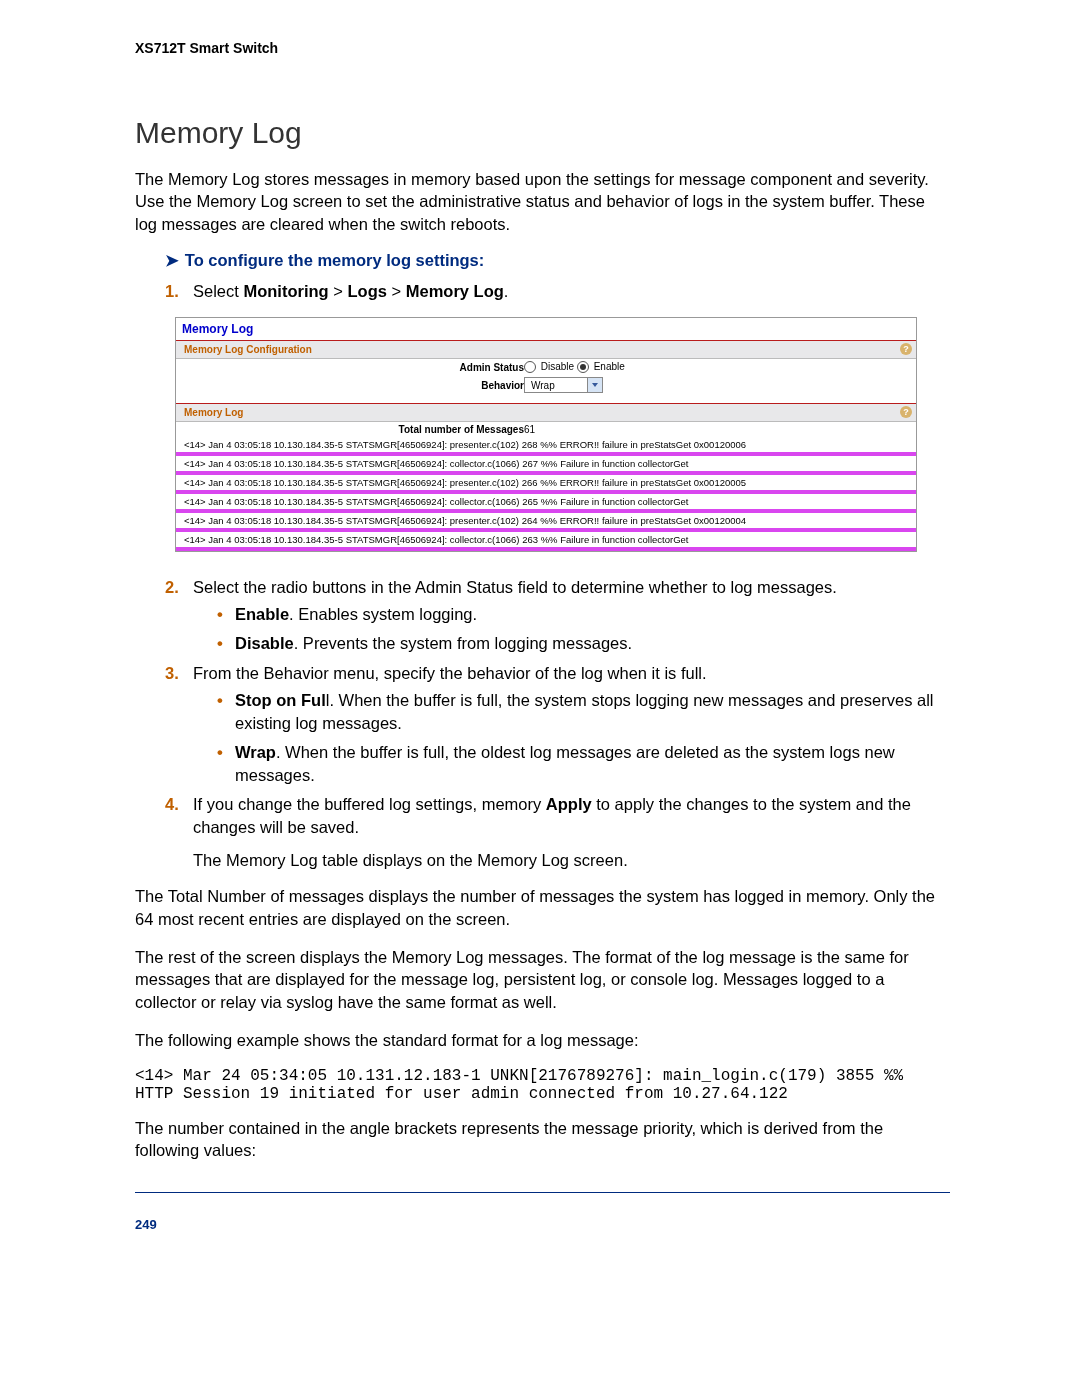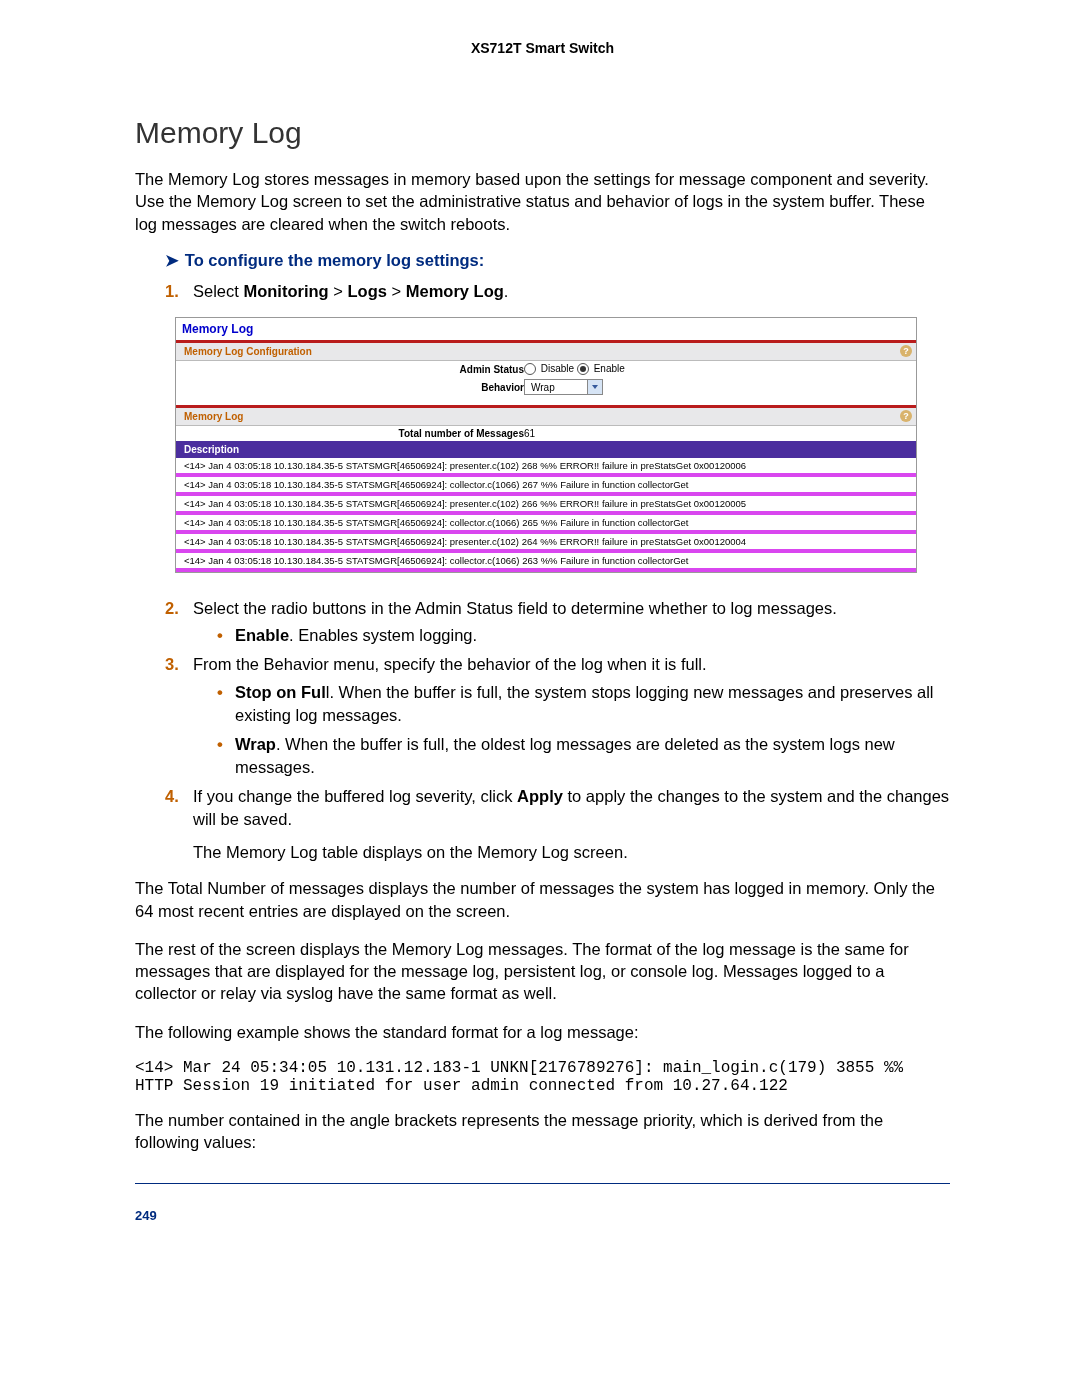--- a/index.html
+++ b/index.html
@@ -8,21 +8,21 @@
     background: #fff;
     font-family: Arial, Helvetica, sans-serif;
     color: #000;
     width: 1080px;
   }
   .page {
     padding: 40px 130px 60px 135px;
     box-sizing: border-box;
   }
   .doc-header {
-    text-align: center;
+    text-align: left;
     font-weight: bold;
     font-size: 14px;
     margin-bottom: 60px;
   }
   h1 {
     font-family: Arial, Helvetica, sans-serif;
     font-weight: normal;
     font-size: 30px;
     color: #333;
     margin: 0 0 18px 0;
@@ -108,21 +108,21 @@
     color: #0000cc;
     font-weight: bold;
     padding: 4px 6px;
     font-size: 12px;
   }
   .ss-section-head {
     background: #e8e8ea;
     color: #c06000;
     font-weight: bold;
     padding: 3px 8px;
-    border-top: 3px solid #b91c1c;
+    border-top: 1px solid #b91c1c;
     border-bottom: 1px solid #bbb;
     position: relative;
   }
   .ss-help {
     position: absolute;
     right: 4px;
     top: 2px;
     width: 12px; height: 12px;
     border-radius: 50%;
     background: #d9b36c;
@@ -241,48 +241,48 @@
     <div class="ss-gap"></div>
 
     <div class="ss-section-head">
       <span>Memory Log</span>
       <span class="ss-help">?</span>
     </div>
     <div class="ss-row">
       <span class="label">Total number of Messages</span>
       <span>61</span>
     </div>
-    <div class="ss-desc-head">Description</div>
     <div class="ss-logline">&lt;14&gt; Jan 4 03:05:18 10.130.184.35-5 STATSMGR[46506924]: presenter.c(102) 268 %% ERROR!! failure in preStatsGet 0x00120006</div>
     <div class="ss-logline">&lt;14&gt; Jan 4 03:05:18 10.130.184.35-5 STATSMGR[46506924]: collector.c(1066) 267 %% Failure in function collectorGet</div>
     <div class="ss-logline">&lt;14&gt; Jan 4 03:05:18 10.130.184.35-5 STATSMGR[46506924]: presenter.c(102) 266 %% ERROR!! failure in preStatsGet 0x00120005</div>
     <div class="ss-logline">&lt;14&gt; Jan 4 03:05:18 10.130.184.35-5 STATSMGR[46506924]: collector.c(1066) 265 %% Failure in function collectorGet</div>
     <div class="ss-logline">&lt;14&gt; Jan 4 03:05:18 10.130.184.35-5 STATSMGR[46506924]: presenter.c(102) 264 %% ERROR!! failure in preStatsGet 0x00120004</div>
     <div class="ss-logline">&lt;14&gt; Jan 4 03:05:18 10.130.184.35-5 STATSMGR[46506924]: collector.c(1066) 263 %% Failure in function collectorGet</div>
   </div>
 
   <ol class="steps">
     <li>
       <span class="num">2.</span>
       <span>Select the radio buttons in the Admin Status field to determine whether to log messages.</span>
       <ul class="bullets">
         <li><b>Enable</b><span>. Enables system logging.</span></li>
+        <li><b>Disable</b><span>. Prevents the system from logging messages.</span></li>
       </ul>
     </li>
     <li>
       <span class="num">3.</span>
       <span>From the Behavior menu, specify the behavior of the log when it is full.</span>
       <ul class="bullets">
         <li><b>Stop on Ful</b><span>l. When the buffer is full, the system stops logging new messages and preserves all existing log messages.</span></li>
         <li><b>Wrap</b><span>. When the buffer is full, the oldest log messages are deleted as the system logs new messages.</span></li>
       </ul>
     </li>
     <li>
       <span class="num">4.</span>
-      <span>If you change the buffered log severity, click </span><b>Apply</b><span> to apply the changes to the system and the changes will be saved.</span>
+      <span>If you change the buffered log settings, memory </span><b>Apply</b><span> to apply the changes to the system and the changes will be saved.</span>
       <p class="body" style="margin:10px 0 0 0;">The Memory Log table displays on the Memory Log screen.</p>
     </li>
   </ol>
 
   <p class="body">The Total Number of messages displays the number of messages the system has logged in memory. Only the 64 most recent entries are displayed on the screen.</p>
   <p class="body">The rest of the screen displays the Memory Log messages. The format of the log message is the same for messages that are displayed for the message log, persistent log, or console log. Messages logged to a collector or relay via syslog have the same format as well.</p>
   <p class="body">The following example shows the standard format for a log message:</p>
   <pre class="code">&lt;14&gt; Mar 24 05:34:05 10.131.12.183-1 UNKN[2176789276]: main_login.c(179) 3855 %% HTTP Session 19 initiated for user admin connected from 10.27.64.122</pre>
   <p class="body">The number contained in the angle brackets represents the message priority, which is derived from the following values:</p>
 

